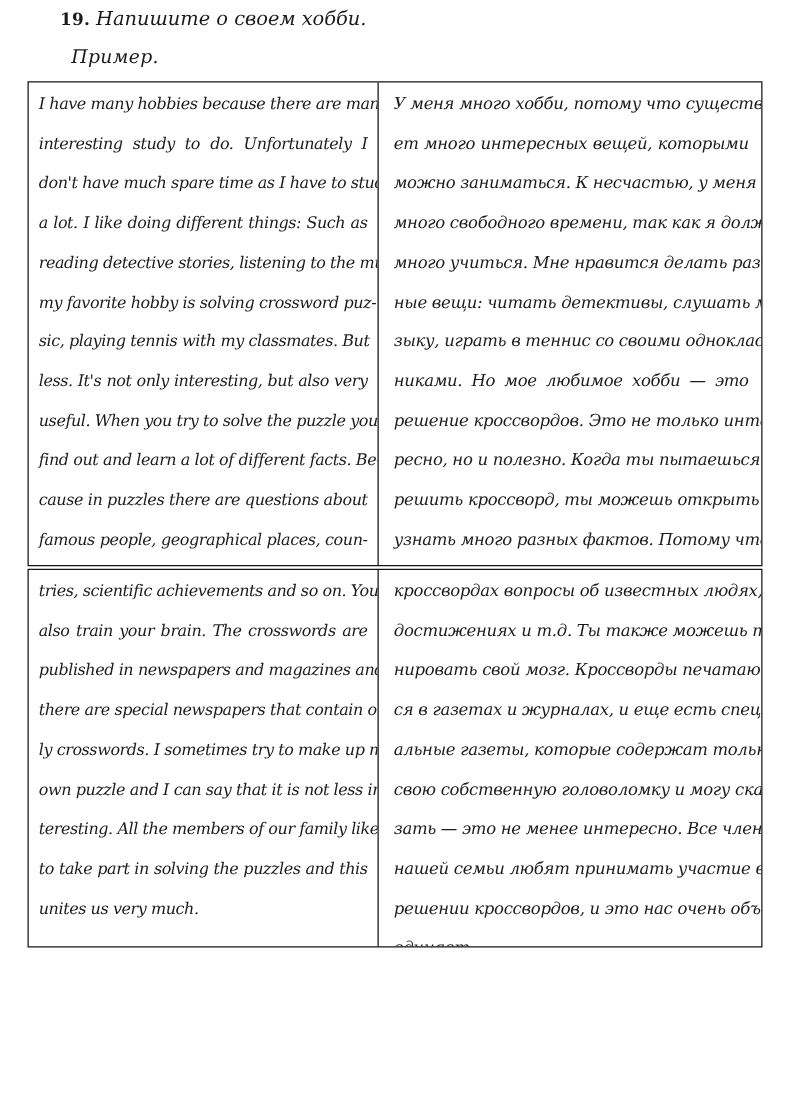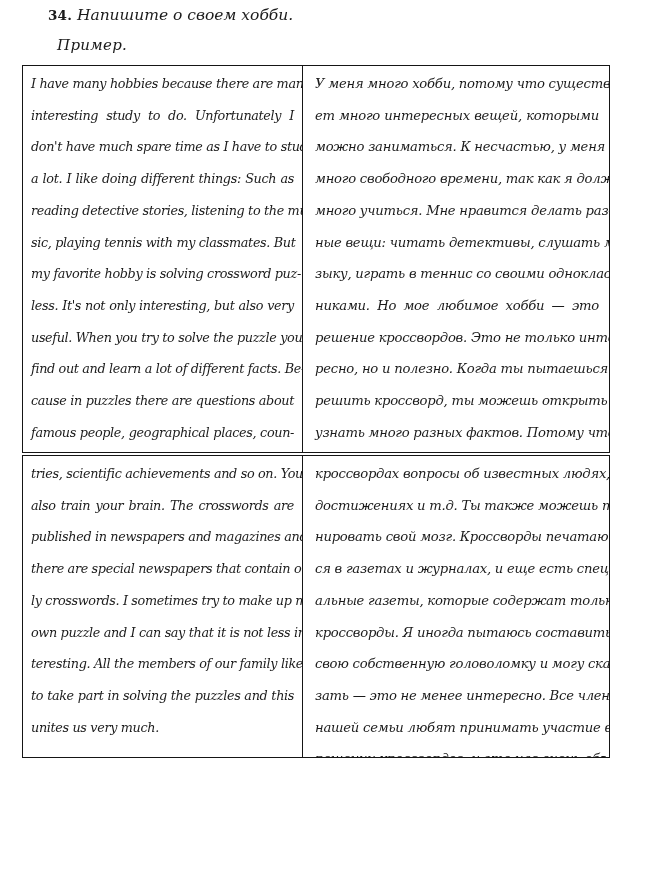--- a/index.html
+++ b/index.html
@@ -75,35 +75,35 @@
   .cell.left  .line { font-size: 12.8px; letter-spacing: -0.35px; }
   .cell.right .line { font-size: 13.2px; letter-spacing: -0.25px; }
   .line.flush { text-align-last: left; }
 </style>
 </head>
 <body>
 
 <div class="page">
 
   <div class="exercise-header">
-    <span class="exercise-number">34.</span>
+    <span class="exercise-number">19.</span>
     <span class="exercise-title">Напишите о своем хобби.</span>
   </div>
 
   <div class="example-label">Пример.</div>
 
   <div class="ttable section1">
     <div class="cell left">
         <div class="line">I have many hobbies because there are many</div>
         <div class="line">interesting study to do. Unfortunately I</div>
         <div class="line">don't have much spare time as I have to study</div>
         <div class="line">a lot. I like doing different things: Such as</div>
         <div class="line">reading detective stories, listening to the mu-</div>
+        <div class="line">my favorite hobby is solving crossword puz-</div>
         <div class="line">sic, playing tennis with my classmates. But</div>
-        <div class="line">my favorite hobby is solving crossword puz-</div>
         <div class="line">less. It's not only interesting, but also very</div>
         <div class="line">useful. When you try to solve the puzzle you</div>
         <div class="line">find out and learn a lot of different facts. Be-</div>
         <div class="line">cause in puzzles there are questions about</div>
         <div class="line">famous people, geographical places, coun-</div>
       </div>
     <div class="cell right">
         <div class="line">У меня много хобби, потому что существу-</div>
         <div class="line">ет много интересных вещей, которыми</div>
         <div class="line">можно заниматься. К несчастью, у меня не-</div>
@@ -130,21 +130,20 @@
         <div class="line">teresting. All the members of our family like</div>
         <div class="line">to take part in solving the puzzles and this</div>
         <div class="line flush">unites us very much.</div>
       </div>
     <div class="cell right">
         <div class="line">кроссвордах вопросы об известных людях,</div>
         <div class="line">достижениях и т.д. Ты также можешь тре-</div>
         <div class="line">нировать свой мозг. Кроссворды печатают-</div>
         <div class="line">ся в газетах и журналах, и еще есть специ-</div>
         <div class="line">альные газеты, которые содержат только</div>
-        <div class="line">кроссворды. Я иногда пытаюсь составить</div>
         <div class="line">свою собственную головоломку и могу ска-</div>
         <div class="line">зать — это не менее интересно. Все члены</div>
         <div class="line">нашей семьи любят принимать участие в</div>
         <div class="line">решении кроссвордов, и это нас очень объ-</div>
         <div class="line flush">единяет.</div>
       </div>
   </div>
 
 </div>
 

